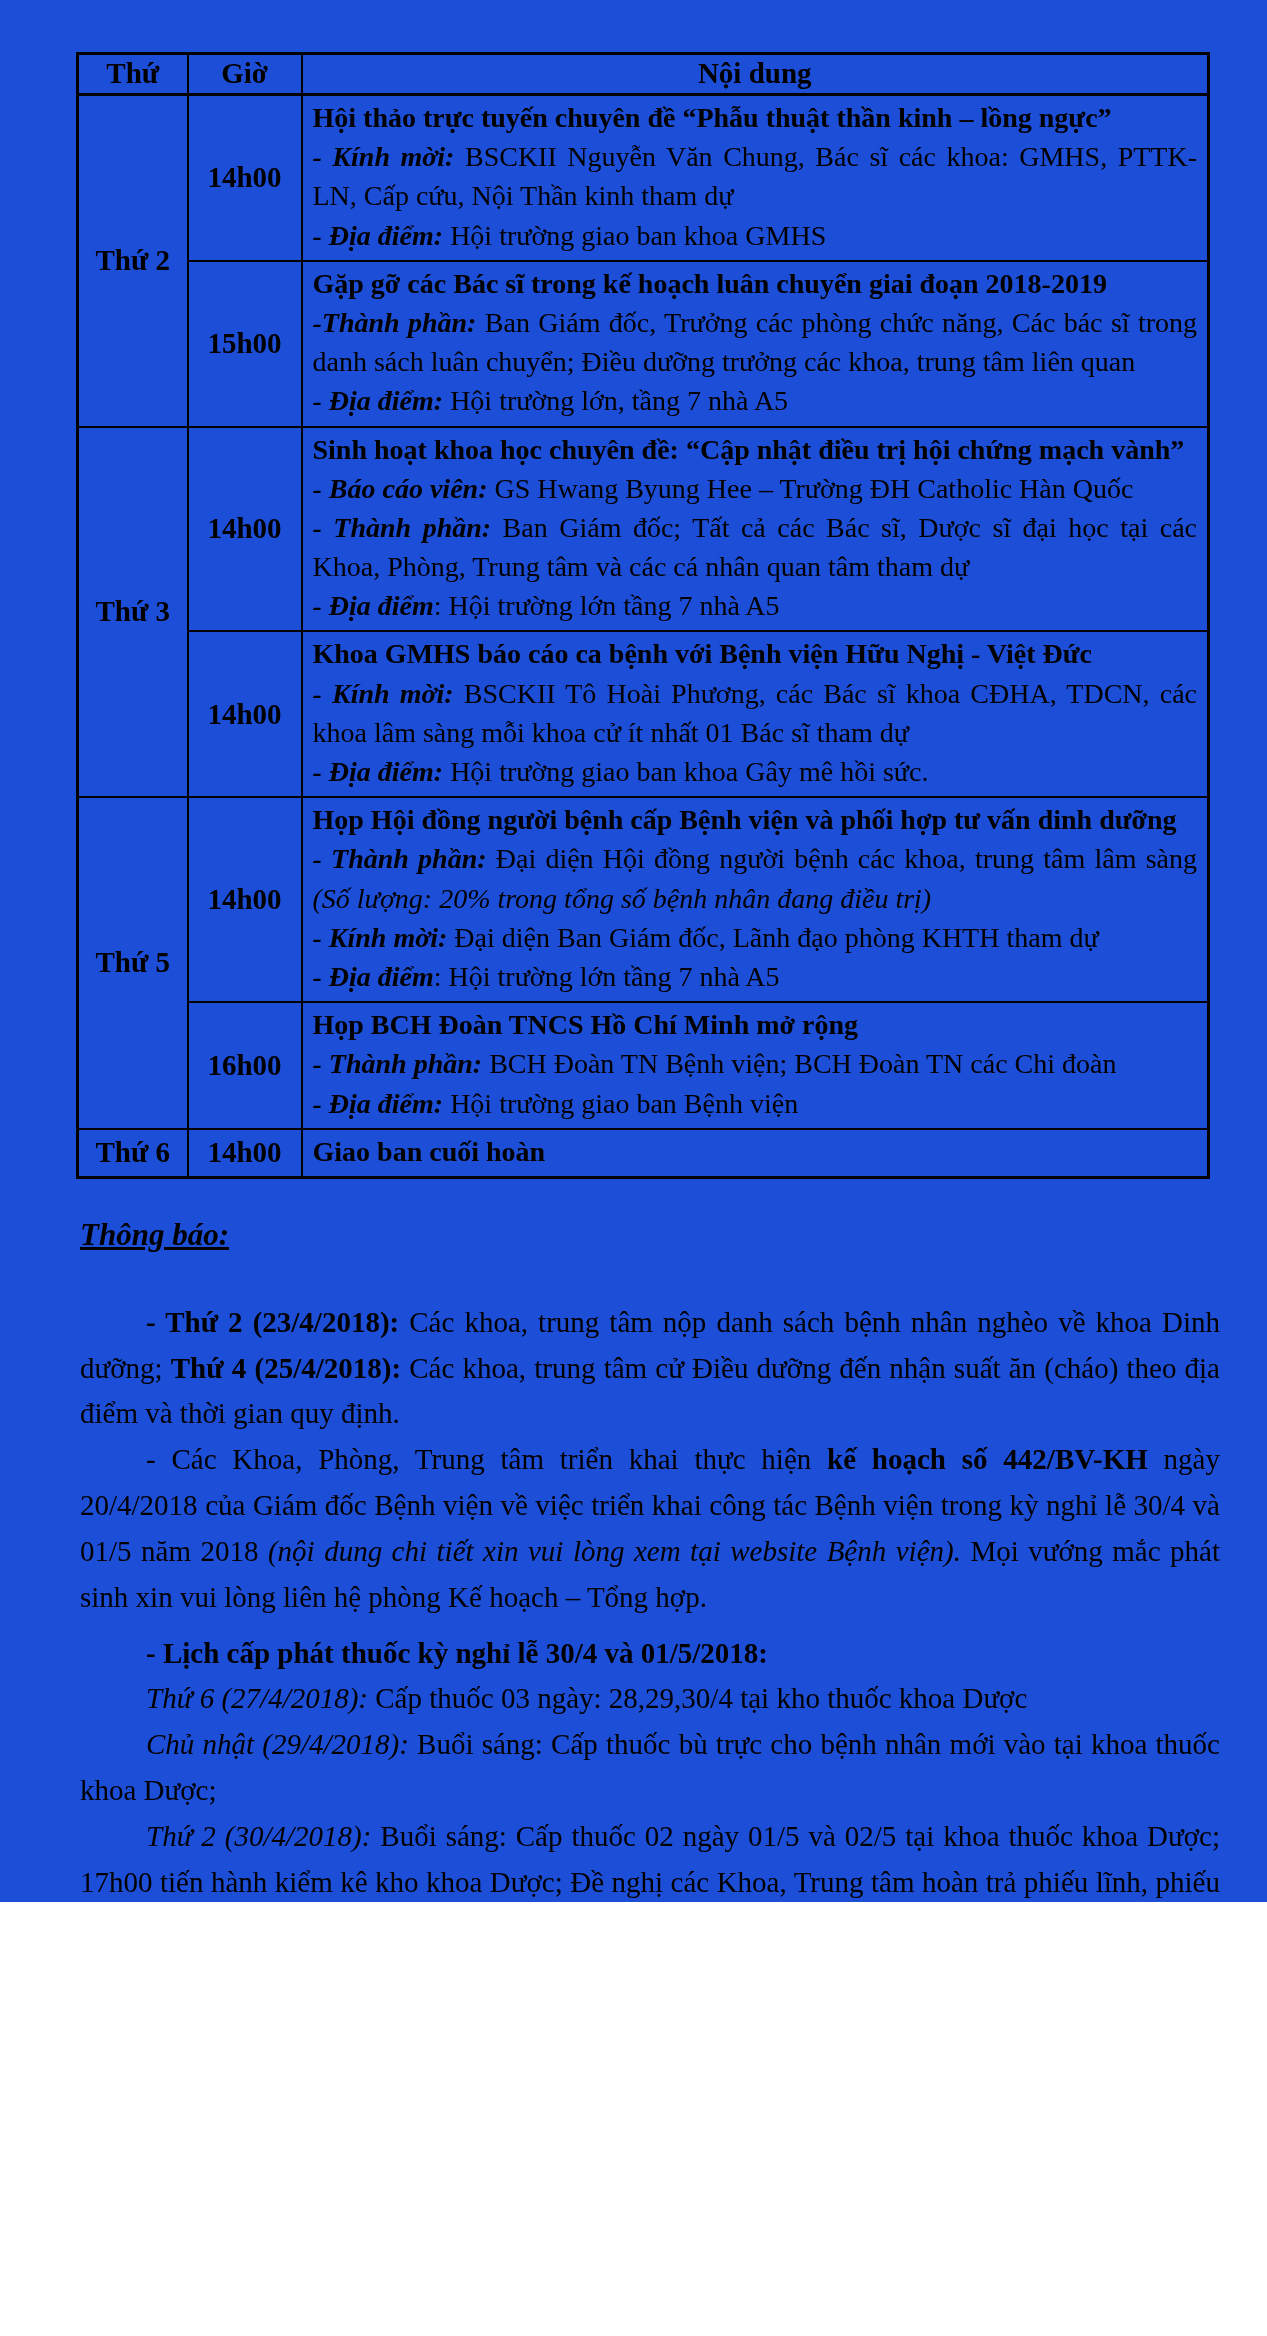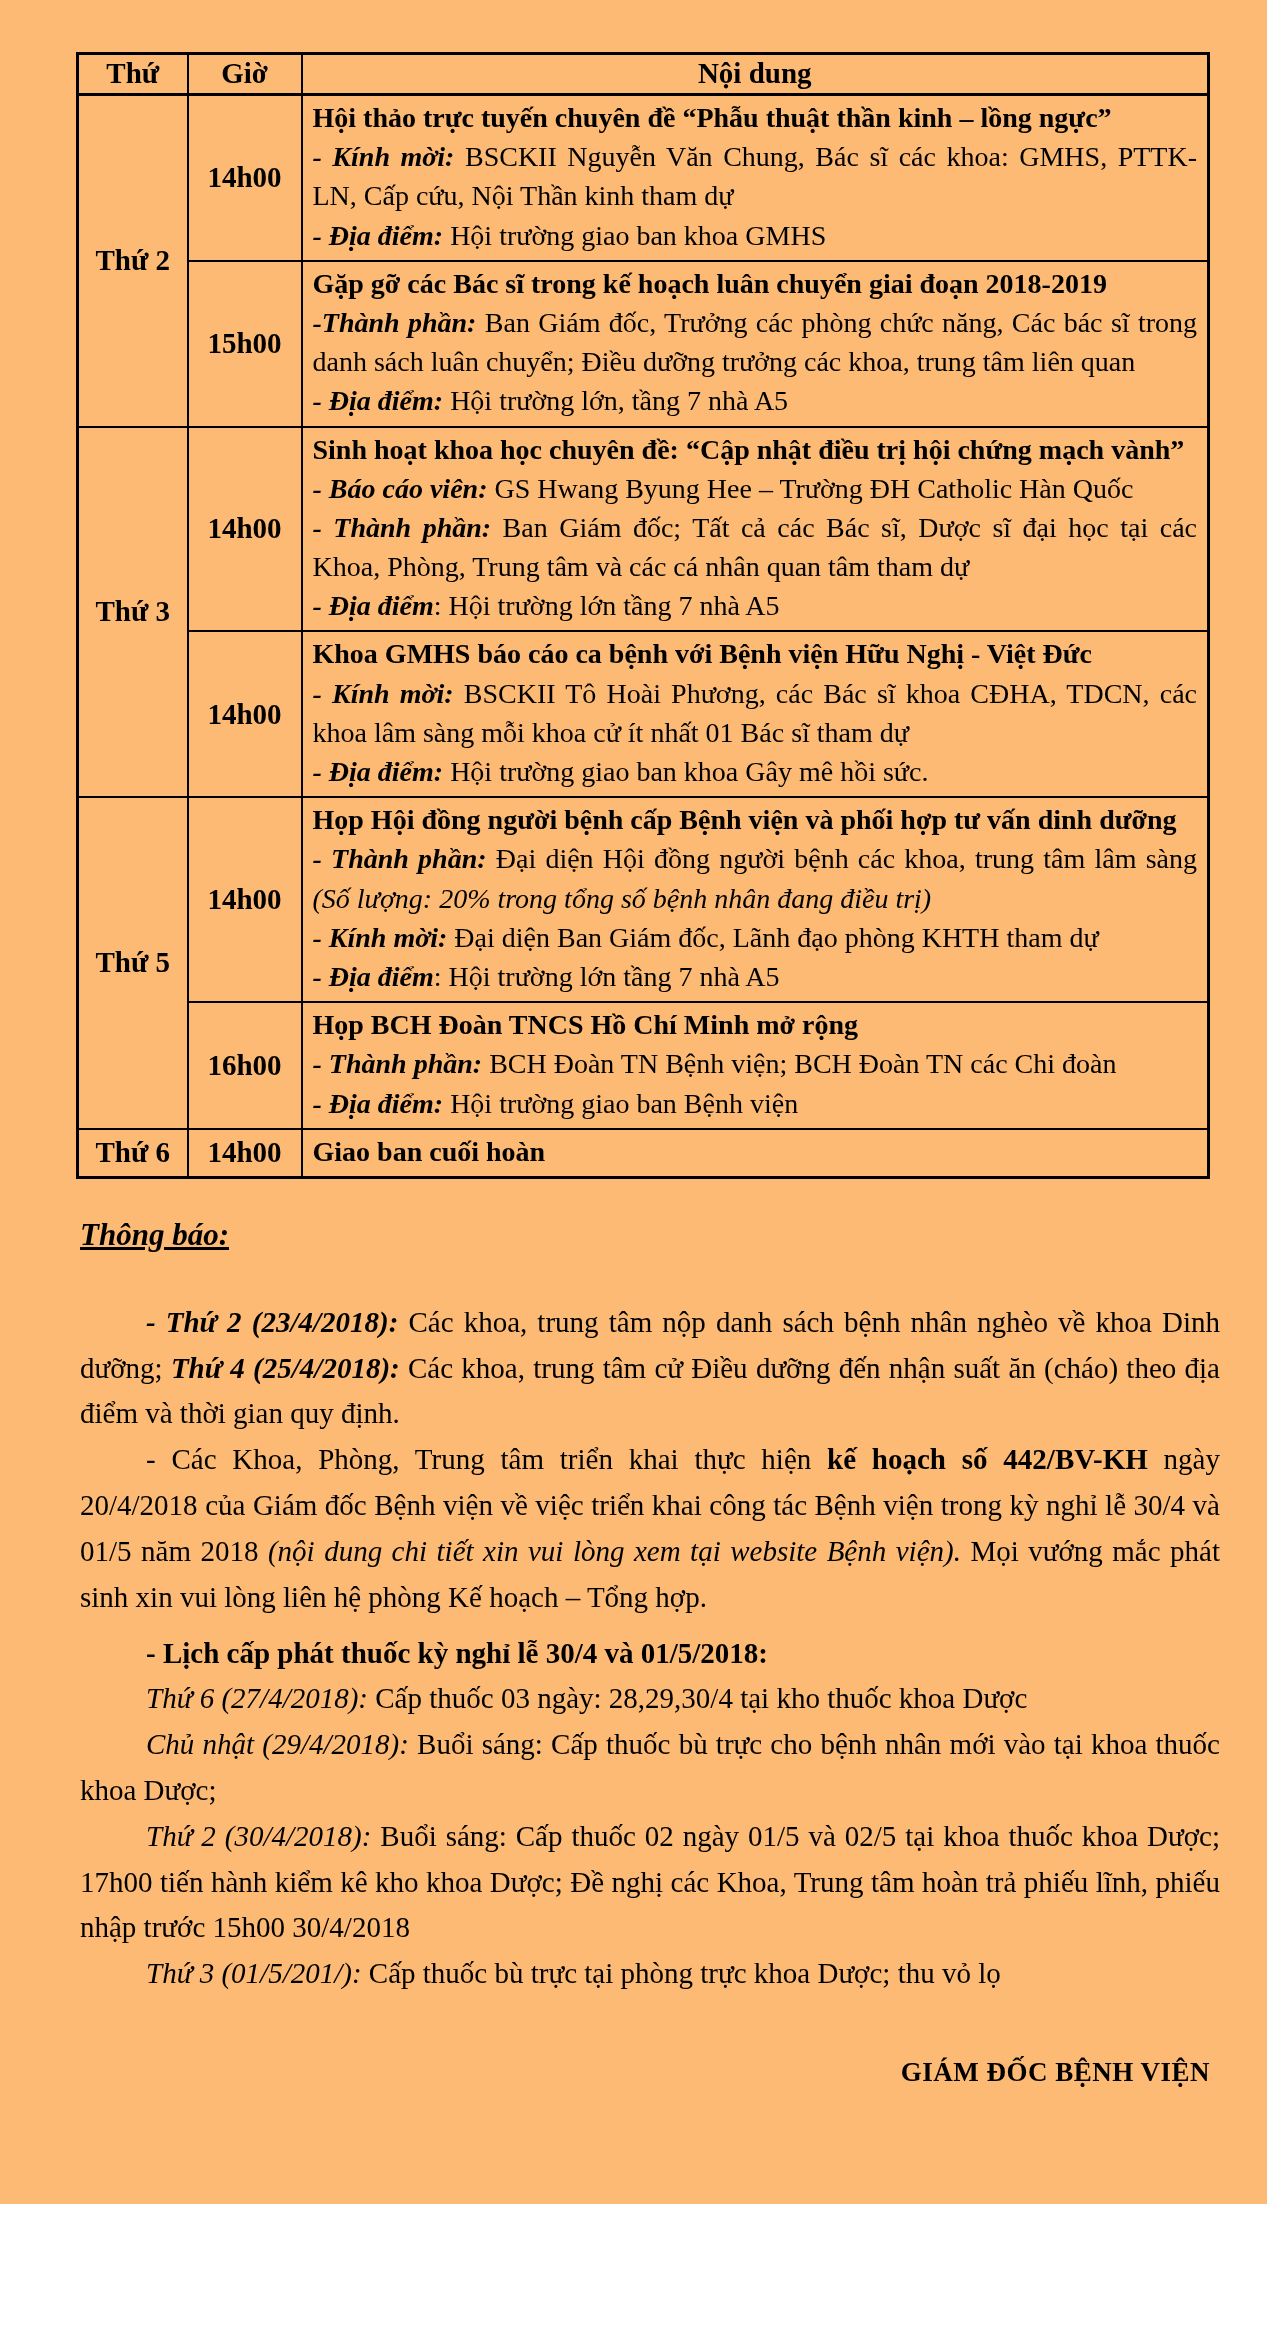--- a/index.html
+++ b/index.html
@@ -1,20 +1,20 @@
 <!DOCTYPE html>
 <html lang="vi"><head>
 <meta charset="utf-8">
 <style>
   html,body { margin:0; padding:0; background:#ffffff; }
   .page {
     position:relative;
-    width:1267px; height:2204px;
+    width:1267px; height:1902px;
     margin:0 auto;
-    background:#fdba74;
+    background:#1d4ed8;
     color:#000;
     font-family:"Liberation Serif","DejaVu Serif",serif;
     box-sizing:border-box;
     padding:52px 58px 0 62px;
     overflow:hidden;
   }
 
   
   table.schedule {
     border-collapse:collapse;
@@ -56,21 +56,21 @@
   .tb-heading {
     font-size:31px; font-weight:700; font-style:italic;
     text-decoration:underline;
     margin:0 0 40px 0;
   }
   .para, .drug-item {
     text-align:justify;
     text-indent:66px;
     margin:0;
   }
-  .dt { font-weight:700; font-style:italic; }
+  .dt { font-weight:700; }
   .it { font-style:italic; }
   .bd { font-weight:700; }
   .drug-heading {
     font-weight:700;
     text-indent:66px;
     margin:10px 0 0 0;
   }
   .signature {
     font-weight:700; font-size:27px;
     text-align:right;

